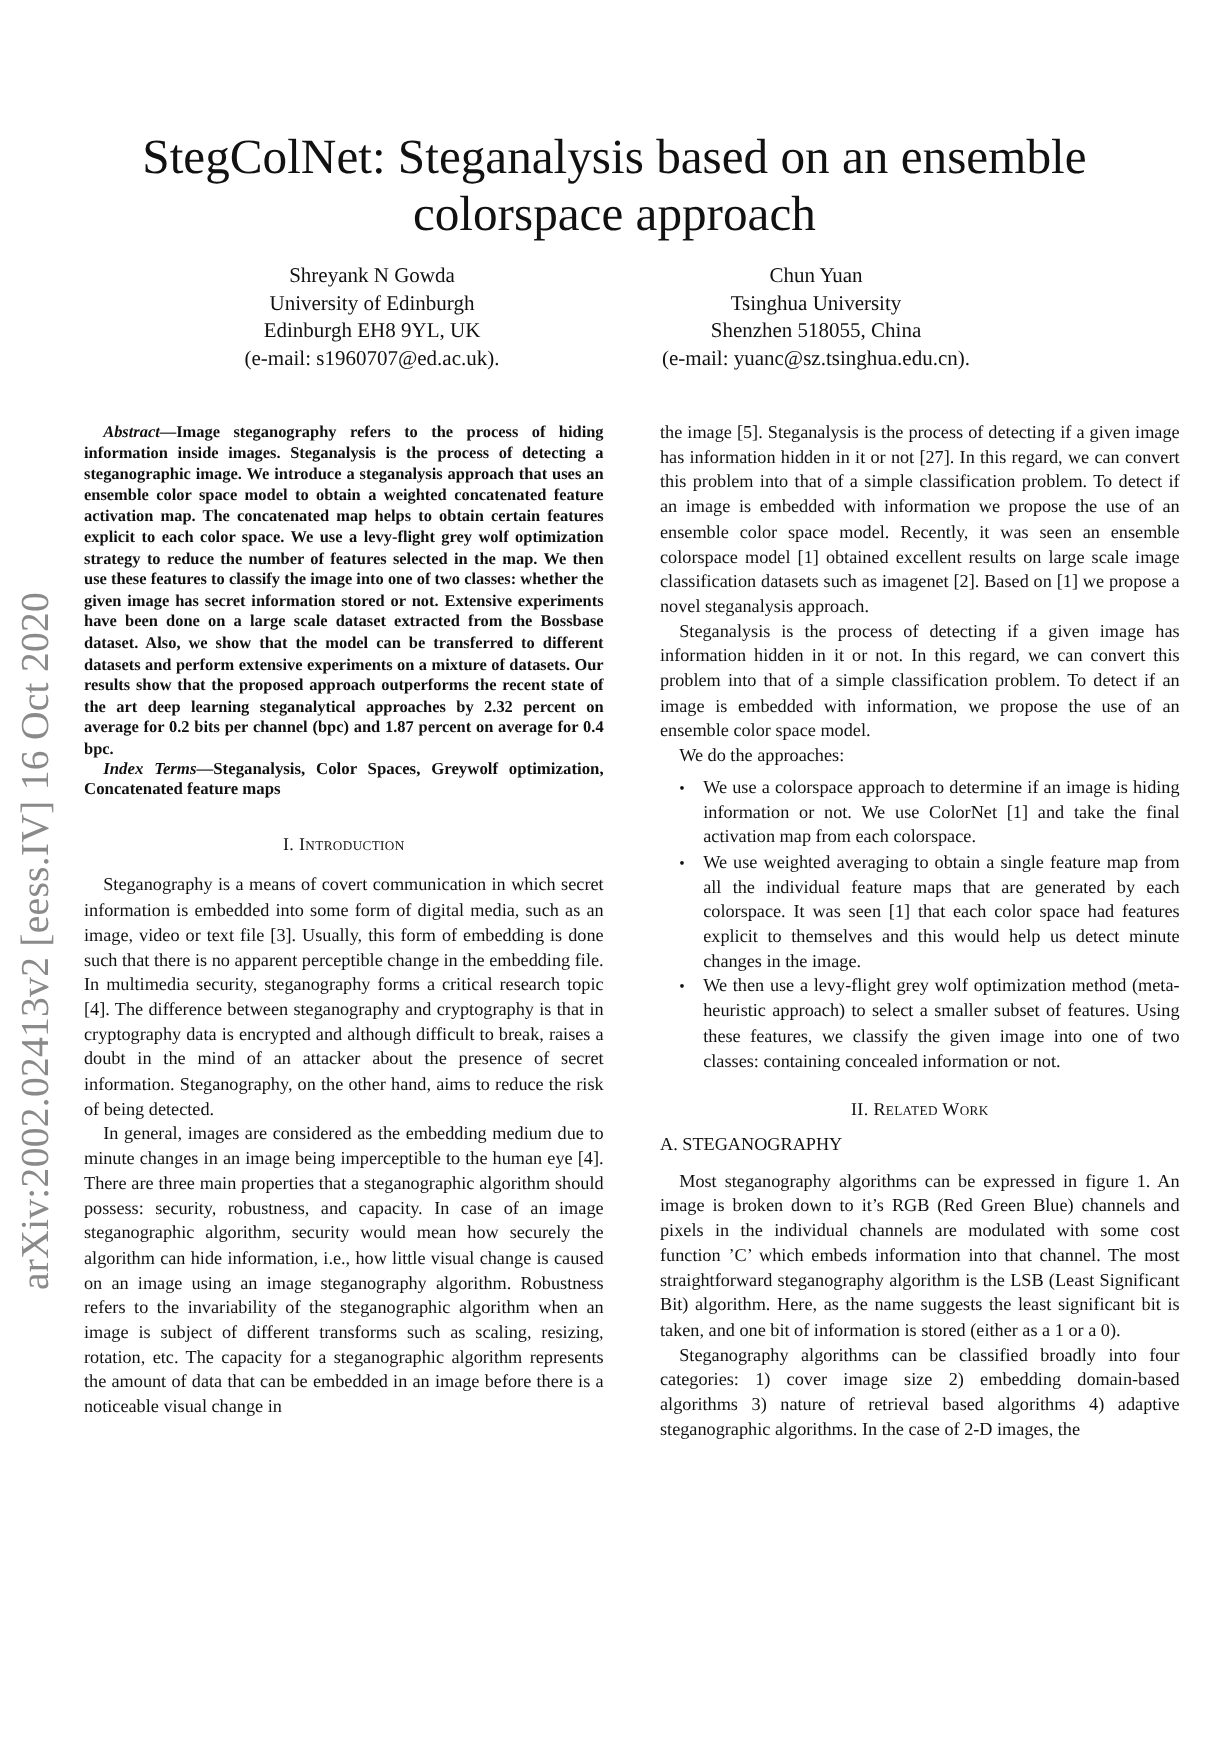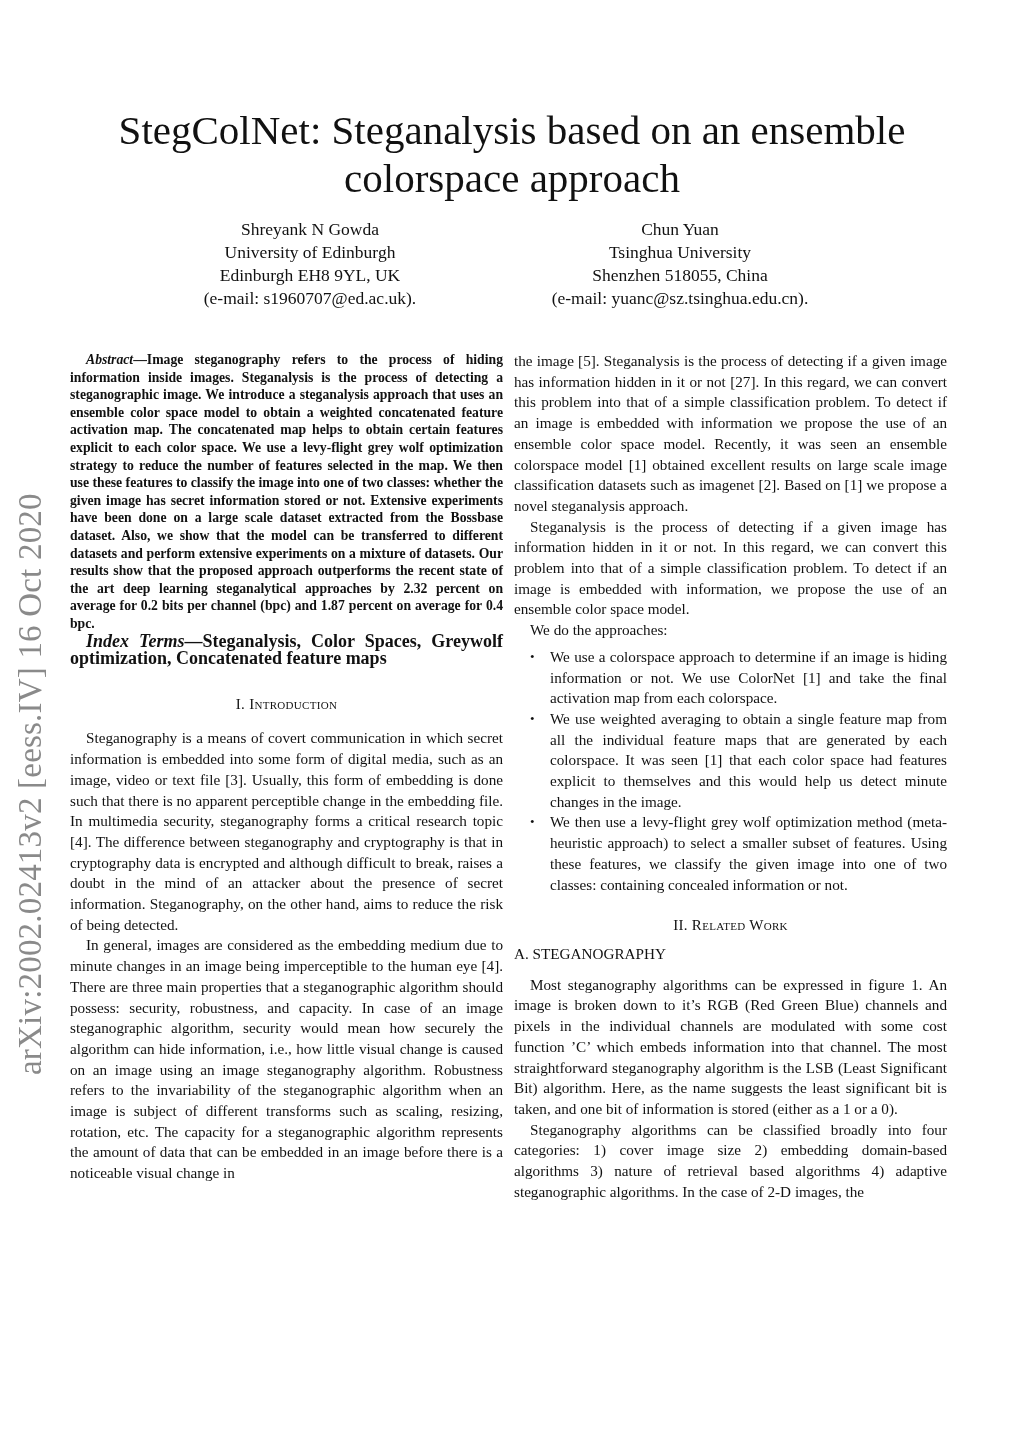--- a/index.html
+++ b/index.html
@@ -10,25 +10,25 @@
   .author { position: absolute; top: 218px; width: 360px; text-align: center;
             font-size: 17.5px; line-height: 23px; }
   .author.a1 { left: 130px; }
   .author.a2 { left: 500px; }
   .author div { white-space: nowrap; }
   .stamp { position: absolute; left: 12px; top: 1075px; transform-origin: 0 0;
            transform: rotate(-90deg); font-size: 33px; color: #8a8a8a; white-space: nowrap;
            letter-spacing: 0.2px; width: 630px; text-align: left; }
   .col { position: absolute; top: 351px; width: 433px; font-size: 15.2px; line-height: 20.7px; }
   .col.left { left: 70px; }
-  .col.right { left: 514px; }
+  .col.right { left: 550px; }
   .abstract { font-weight: bold; font-size: 13.7px; line-height: 17.6px; text-align: justify;
               text-indent: 16px; margin: 0; }
   .abstract .lead { font-style: italic; }
-  .index-terms { font-weight: bold; font-size: 18px; line-height: 17.6px; text-align: justify;
+  .index-terms { font-weight: bold; font-size: 14px; line-height: 17.6px; text-align: justify;
                  text-indent: 16px; margin: 0; }
   .index-terms .lead { font-style: italic; }
   .sec-head { text-align: center; font-size: 15px; margin: 22px 0 14px 0; font-variant: small-caps;
               letter-spacing: 0.3px; }
   p.body { margin: 0; text-align: justify; text-indent: 16px; }
   ul.bullets { margin: 6px 0 0 0; padding: 0 0 0 36px; list-style: none; }
   ul.bullets li { position: relative; text-align: justify; margin-bottom: 0; }
   ul.bullets li .bullet { position: absolute; left: -20px; top: 0; font-size: 13px; }
   .subsec-head { font-size: 15.2px; margin: 4px 0 10px 0; }
 </style>

